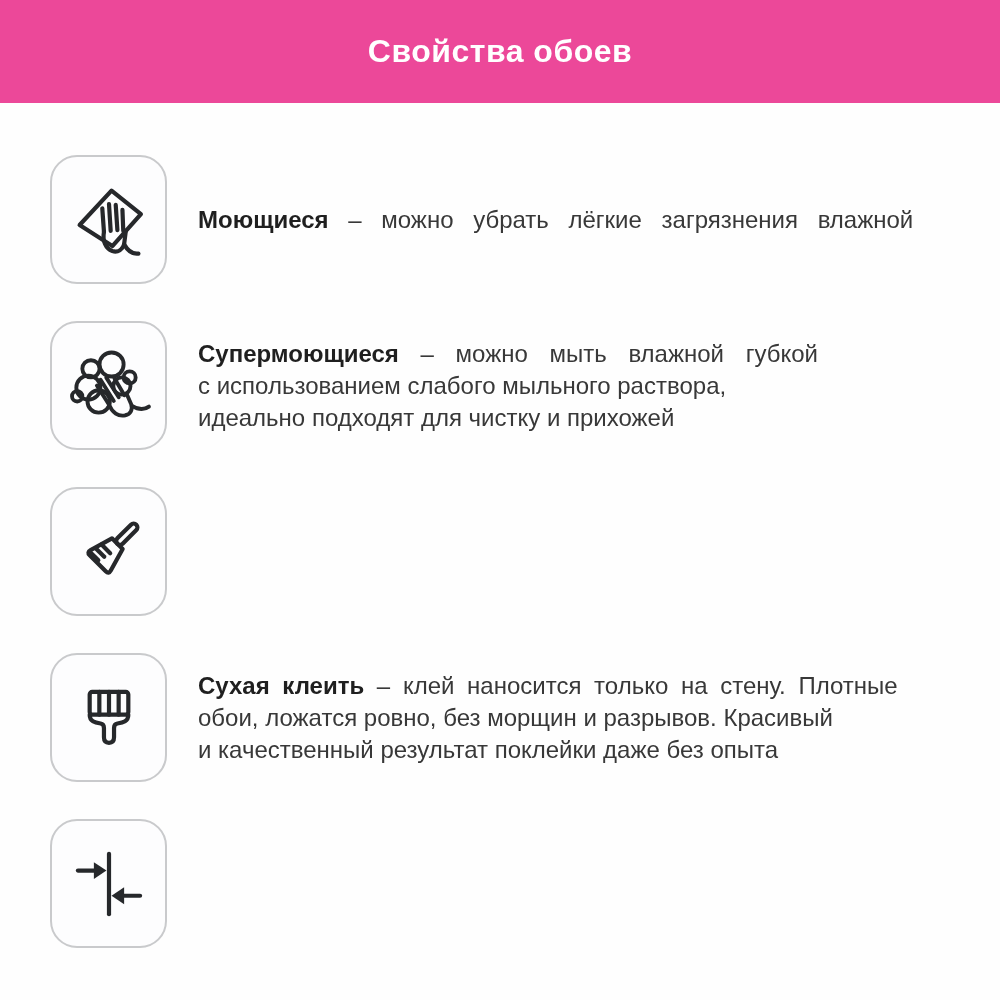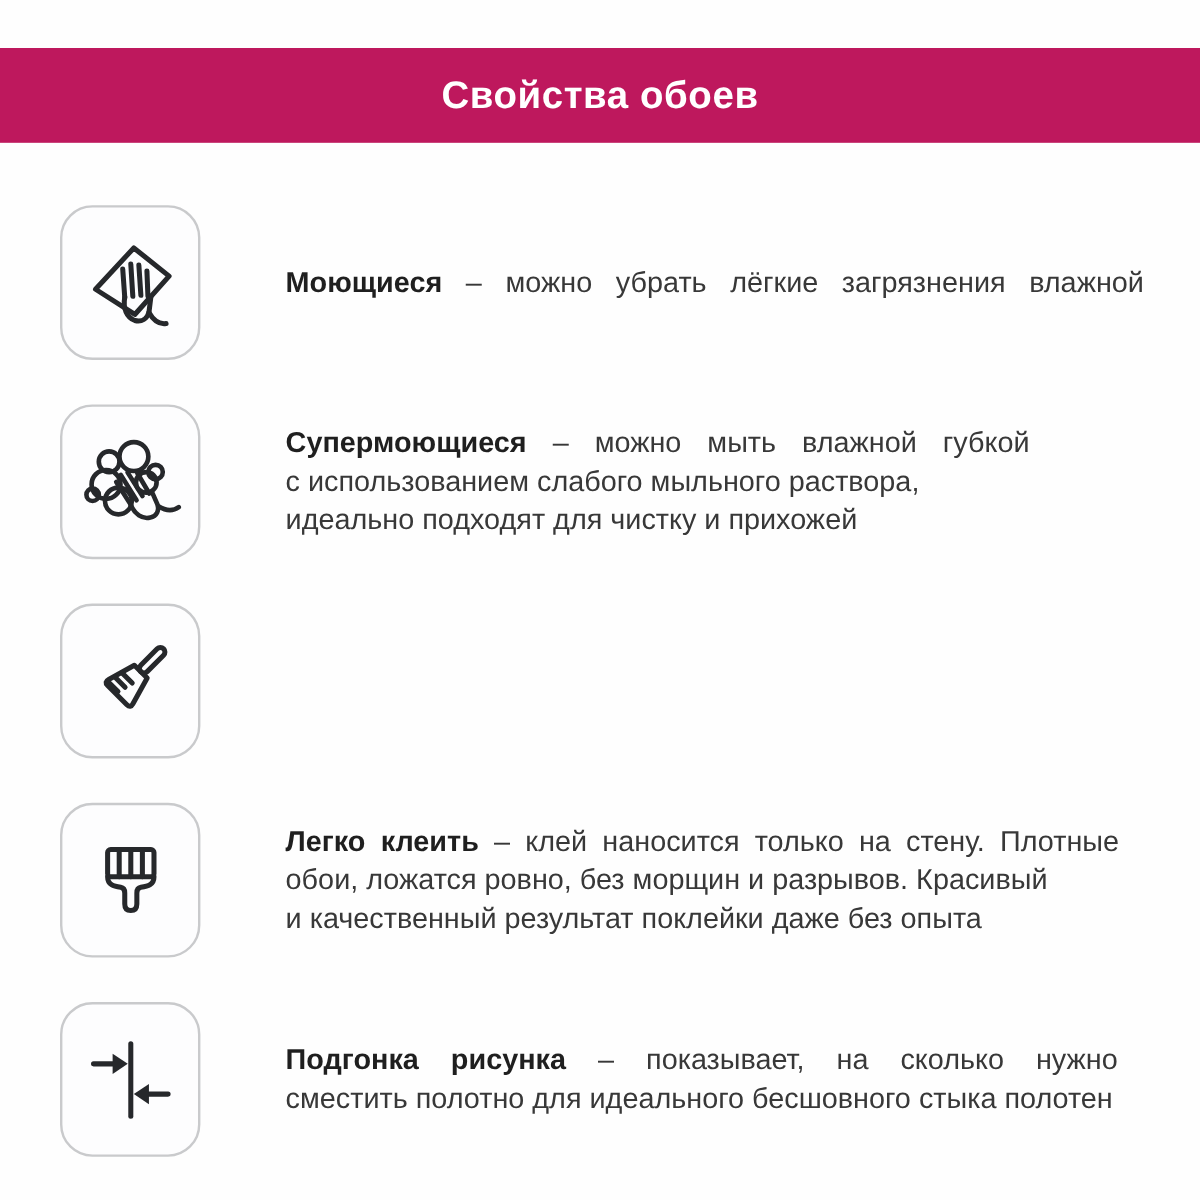--- a/index.html
+++ b/index.html
@@ -2,28 +2,28 @@
 <html><head>
 <meta charset="utf-8">
 <style>
   html,body{margin:0;padding:0;}
   body{
     width:1000px;height:1000px;background:#fefefe;
     font-family:"Liberation Sans","DejaVu Sans",sans-serif;
     overflow:hidden;
   }
   .header{
-    height:79px;background:#be185d;
-    display:flex;align-items:center;justify-content:center;margin-top:40px;
+    height:103px;background:#ec4899;
+    display:flex;align-items:center;justify-content:center;
   }
   .header .title{
     color:#ffffff;font-size:32px;font-weight:700;letter-spacing:.5px;
   }
   .content{padding:52px 38px 0 50px;}
-  .row{display:flex;align-items:center;margin-bottom:37px;gap:40px;}
+  .row{display:flex;align-items:center;margin-bottom:37px;}
   .icon-box{
     flex:none;width:117px;height:129px;background:#fdfdfe;
     border:2px solid #c9cacc;border-radius:27px;
     display:flex;align-items:center;justify-content:center;
     margin-right:31px;box-sizing:border-box;
   }
   .icon-box svg{display:block;}
   .txt{font-size:24px;line-height:32px;color:#383838;}
   .t-line{white-space:nowrap;}
   .t-title{font-weight:700;color:#1f1f1f;}
@@ -106,35 +106,31 @@
     <div class="icon-box">
       <svg width="84" height="84" viewBox="0 0 100 100">
         <rect class="stroke" x="27" y="19" width="46" height="27" rx="3"></rect>
         <path class="stroke" d="M38.5 19 V46"></path>
         <path class="stroke" d="M50 19 V46"></path>
         <path class="stroke" d="M61.5 19 V46"></path>
         <path class="stroke" d="M27 46 C27 54 33 55.5 40 56.5 C43 57 44 59 44 62 V73 Q44 79.5 50 79.5 Q56 79.5 56 73 V62 C56 59 57 57 60 56.5 C67 55.5 73 54 73 46"></path>
       </svg>
     </div>
     <div class="txt">
-      <div class="t-line ws-c"><span class="t-title">Легко клеить</span> <span>–</span> <span>клей наносится только на стену. Плотные</span></div>
+      <div class="t-line ws-c"><span class="t-title">Сухая клеить</span> <span>–</span> <span>клей наносится только на стену. Плотные</span></div>
       <div class="t-line">обои, ложатся ровно, без морщин и разрывов. Красивый</div>
       <div class="t-line">и качественный результат поклейки даже без опыта</div>
     </div>
   </div>
 
   <div class="row">
     <div class="icon-box">
       <svg width="84" height="84" viewBox="0 0 100 100">
         <path class="stroke" d="M50 14 V86"></path>
         <path class="stroke" d="M13 34 H33"></path>
         <path class="fill" d="M32 24 L47 34 L32 44 Z"></path>
         <path class="stroke" d="M87 64 H67"></path>
         <path class="fill" d="M68 54 L53 64 L68 74 Z"></path>
       </svg>
     </div>
-    <div class="txt">
-      <div class="t-line ws-d"><span class="t-title">Подгонка рисунка</span> <span>–</span> <span>показывает, на сколько нужно</span></div>
-      <div class="t-line">сместить полотно для идеального бесшовного стыка полотен</div>
-    </div>
   </div>
 
 </div>
 
 </body></html>

